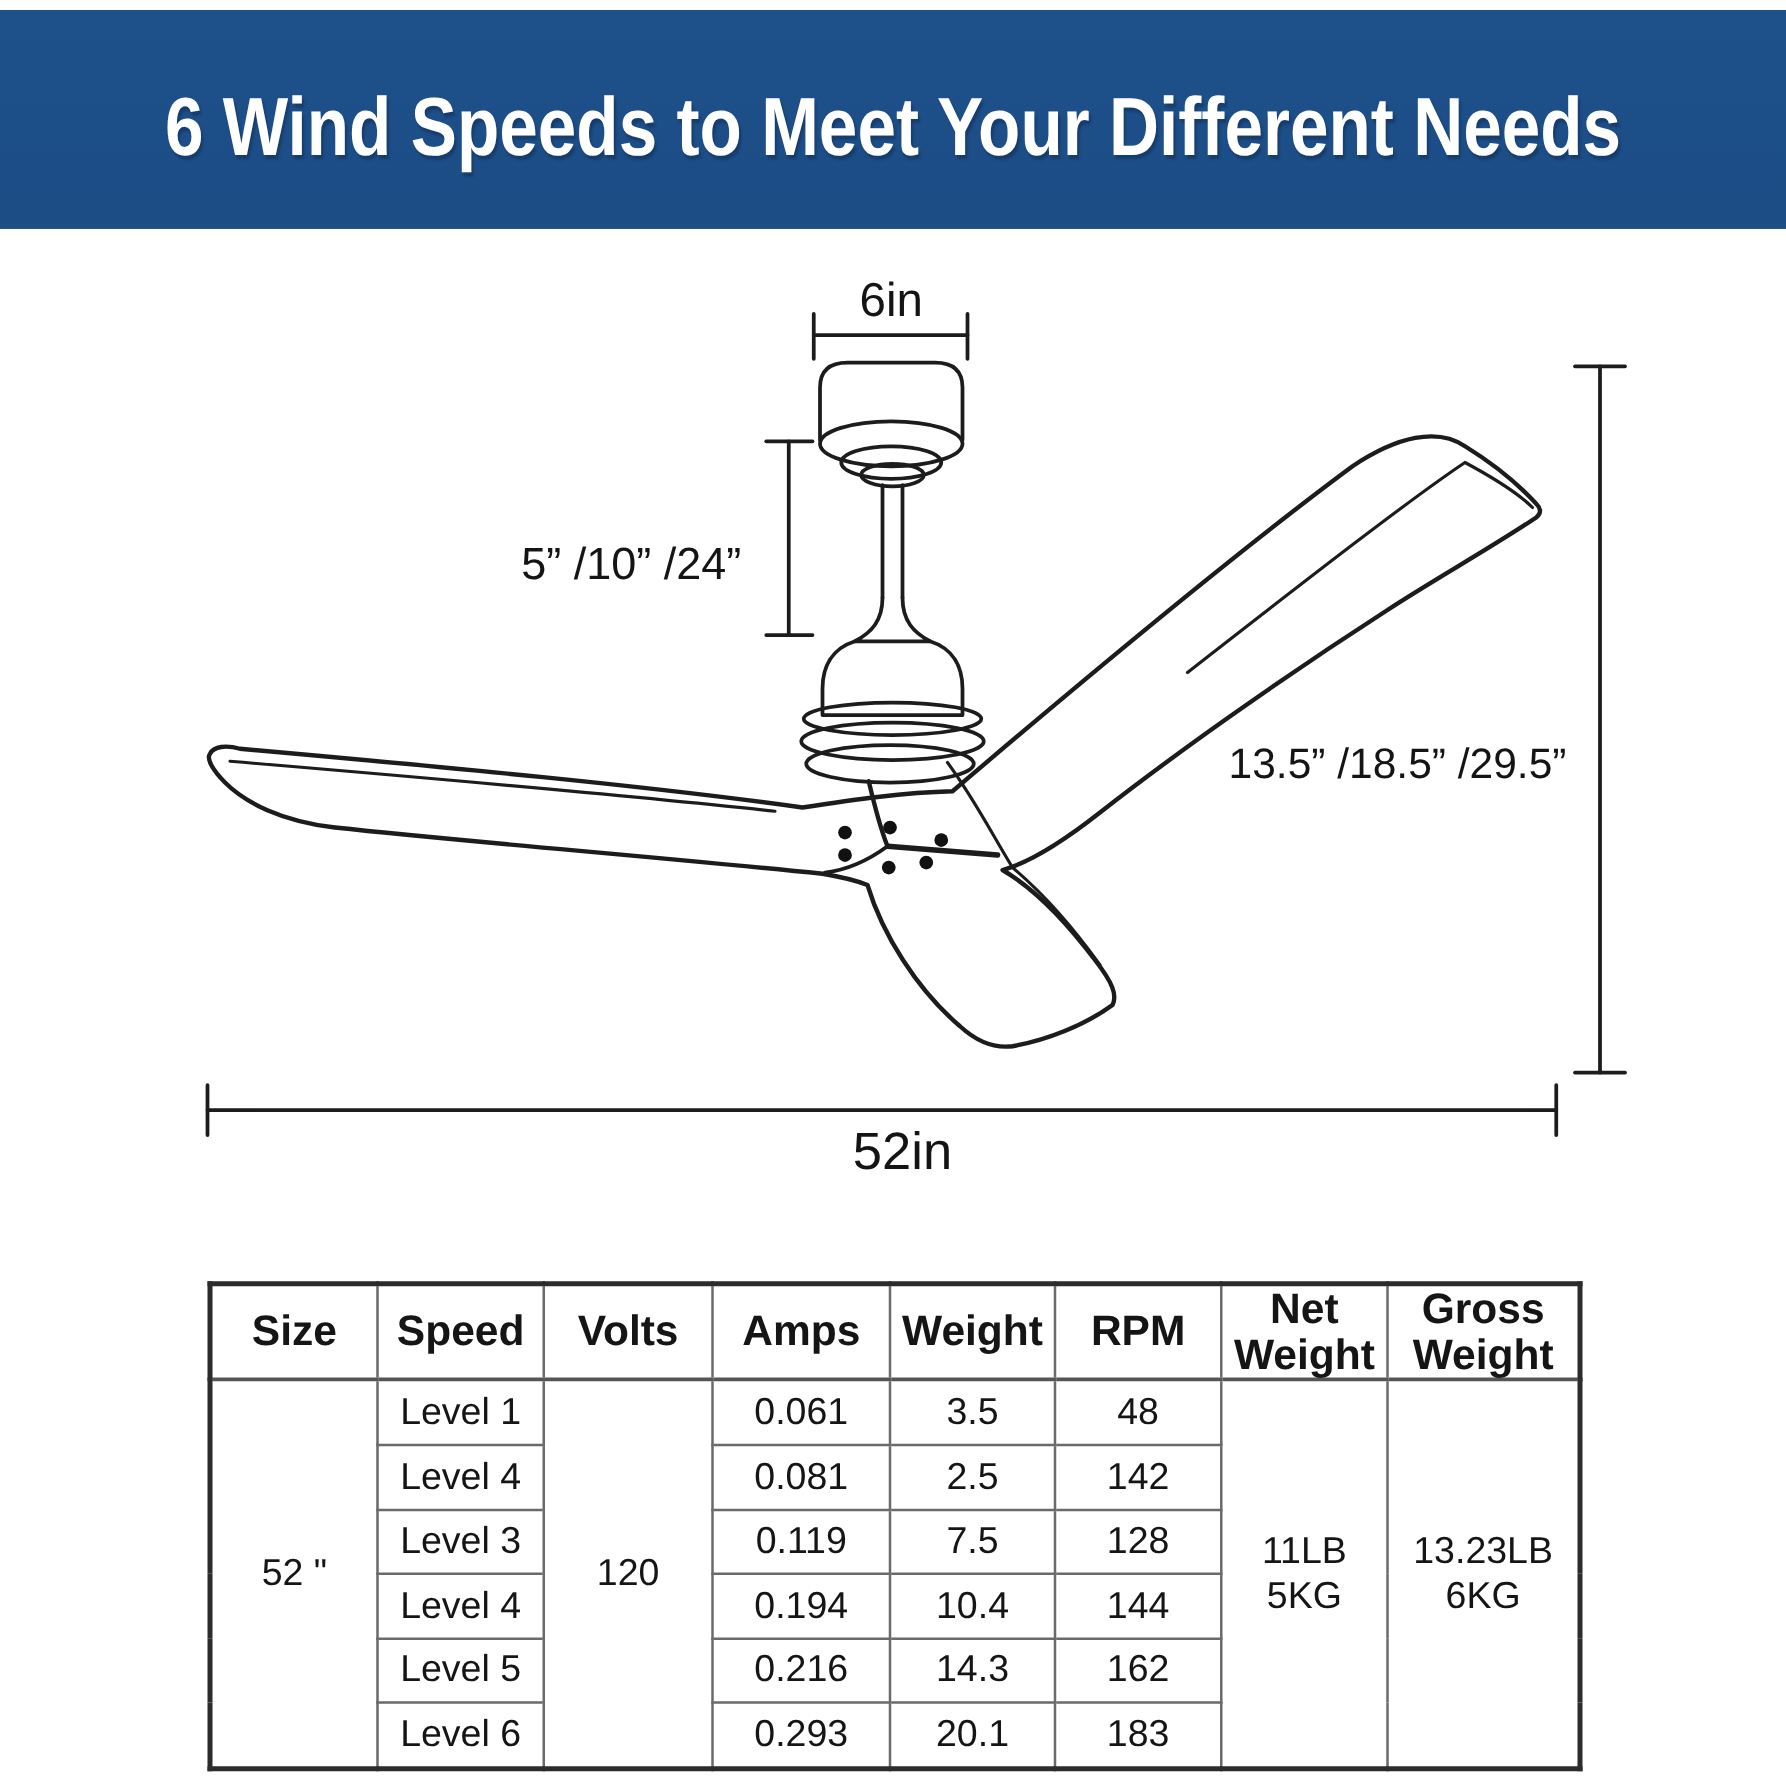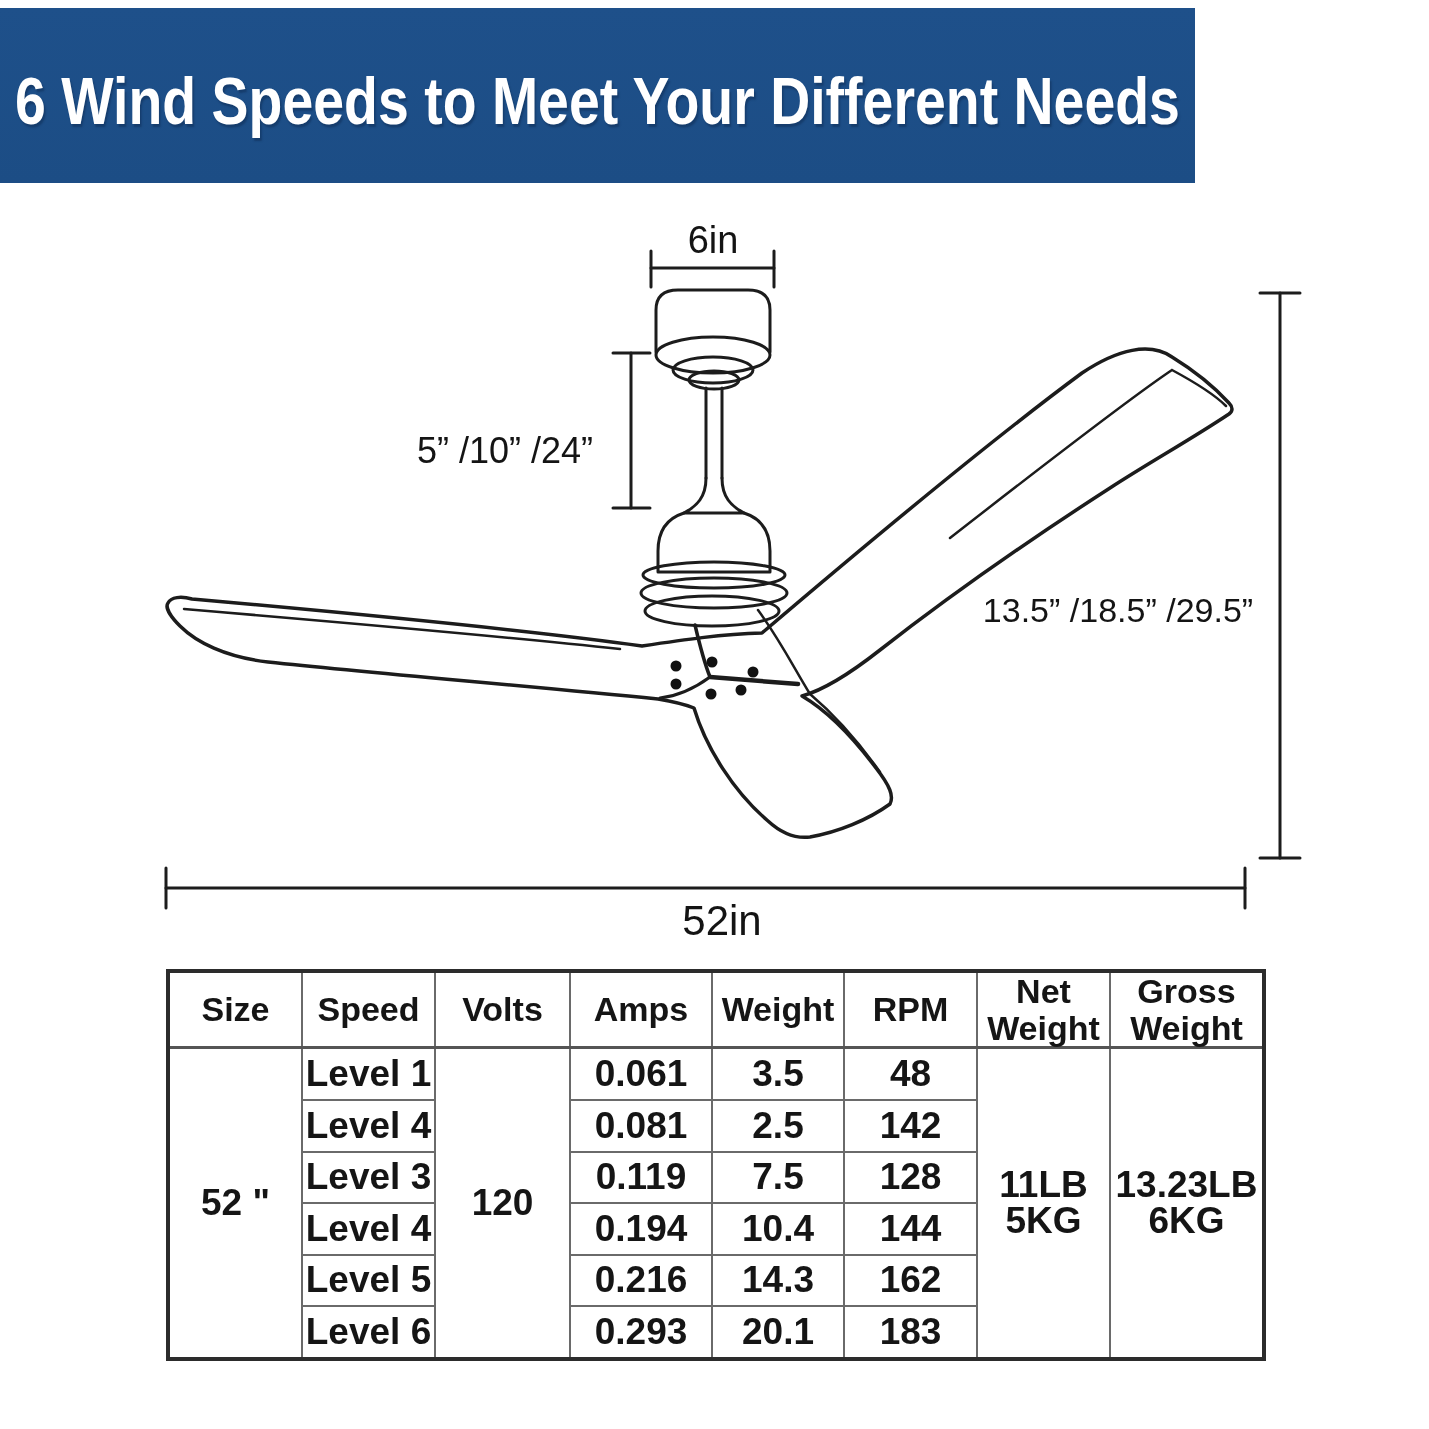--- a/index.html
+++ b/index.html
@@ -5,21 +5,21 @@
   html,body{margin:0;padding:0;background:#fff;}
   #page{
     position:relative;
     width:1429px;height:1429px;
     background:#ffffff;
     font-family:"Liberation Sans", sans-serif;
     overflow:hidden;
   }
   
   .banner{
-    position:absolute;left:0;top:8px;width:1195px;height:175px;
+    position:absolute;left:0;top:8px;width:1429px;height:175px;
     background:linear-gradient(180deg,#1e508a 0%,#1c4d85 100%);
     background-color:#1c4d85;
     display:flex;align-items:center;justify-content:center;
   }
   .banner-title{
     color:#ffffff;
     font-size:66px;
     font-weight:bold;
     white-space:nowrap;
     letter-spacing:0px;
@@ -28,21 +28,21 @@
     text-shadow:2px 3px 2px rgba(10,30,60,0.35);
   }
   
   .diagram-svg{position:absolute;left:0;top:0;width:1429px;height:1429px;}
   .dim-text{
     font-family:"Liberation Sans", sans-serif;
     fill:#141414;
   }
   
   .spec-table-wrap{
-    position:absolute;left:166px;top:969px;width:1096px;height:392px;
+    position:absolute;left:166px;top:1025px;width:1096px;height:392px;
   }
   table.spec{
     width:100%;height:100%;
     border-collapse:collapse;
     table-layout:fixed;
     border:4px solid #2c2c2c;
     background:#fff;
     color:#151515;
   }
   table.spec th, table.spec td{
@@ -53,22 +53,22 @@
   }
   table.spec th{
     font-size:34px;
     font-weight:bold;
     white-space:pre-line;
     line-height:1.08;
     height:60px;
     border-bottom:3px solid #555;
   }
   table.spec td{
-    font-size:37px;
-    font-weight:bold;
+    font-size:30px;
+    font-weight:normal;
     margin-left:36px;
   }
   .wline{display:block;line-height:36px;}
 </style>
 </head>
 <body>
 
 <div id="page">
 
   <div class="banner">

